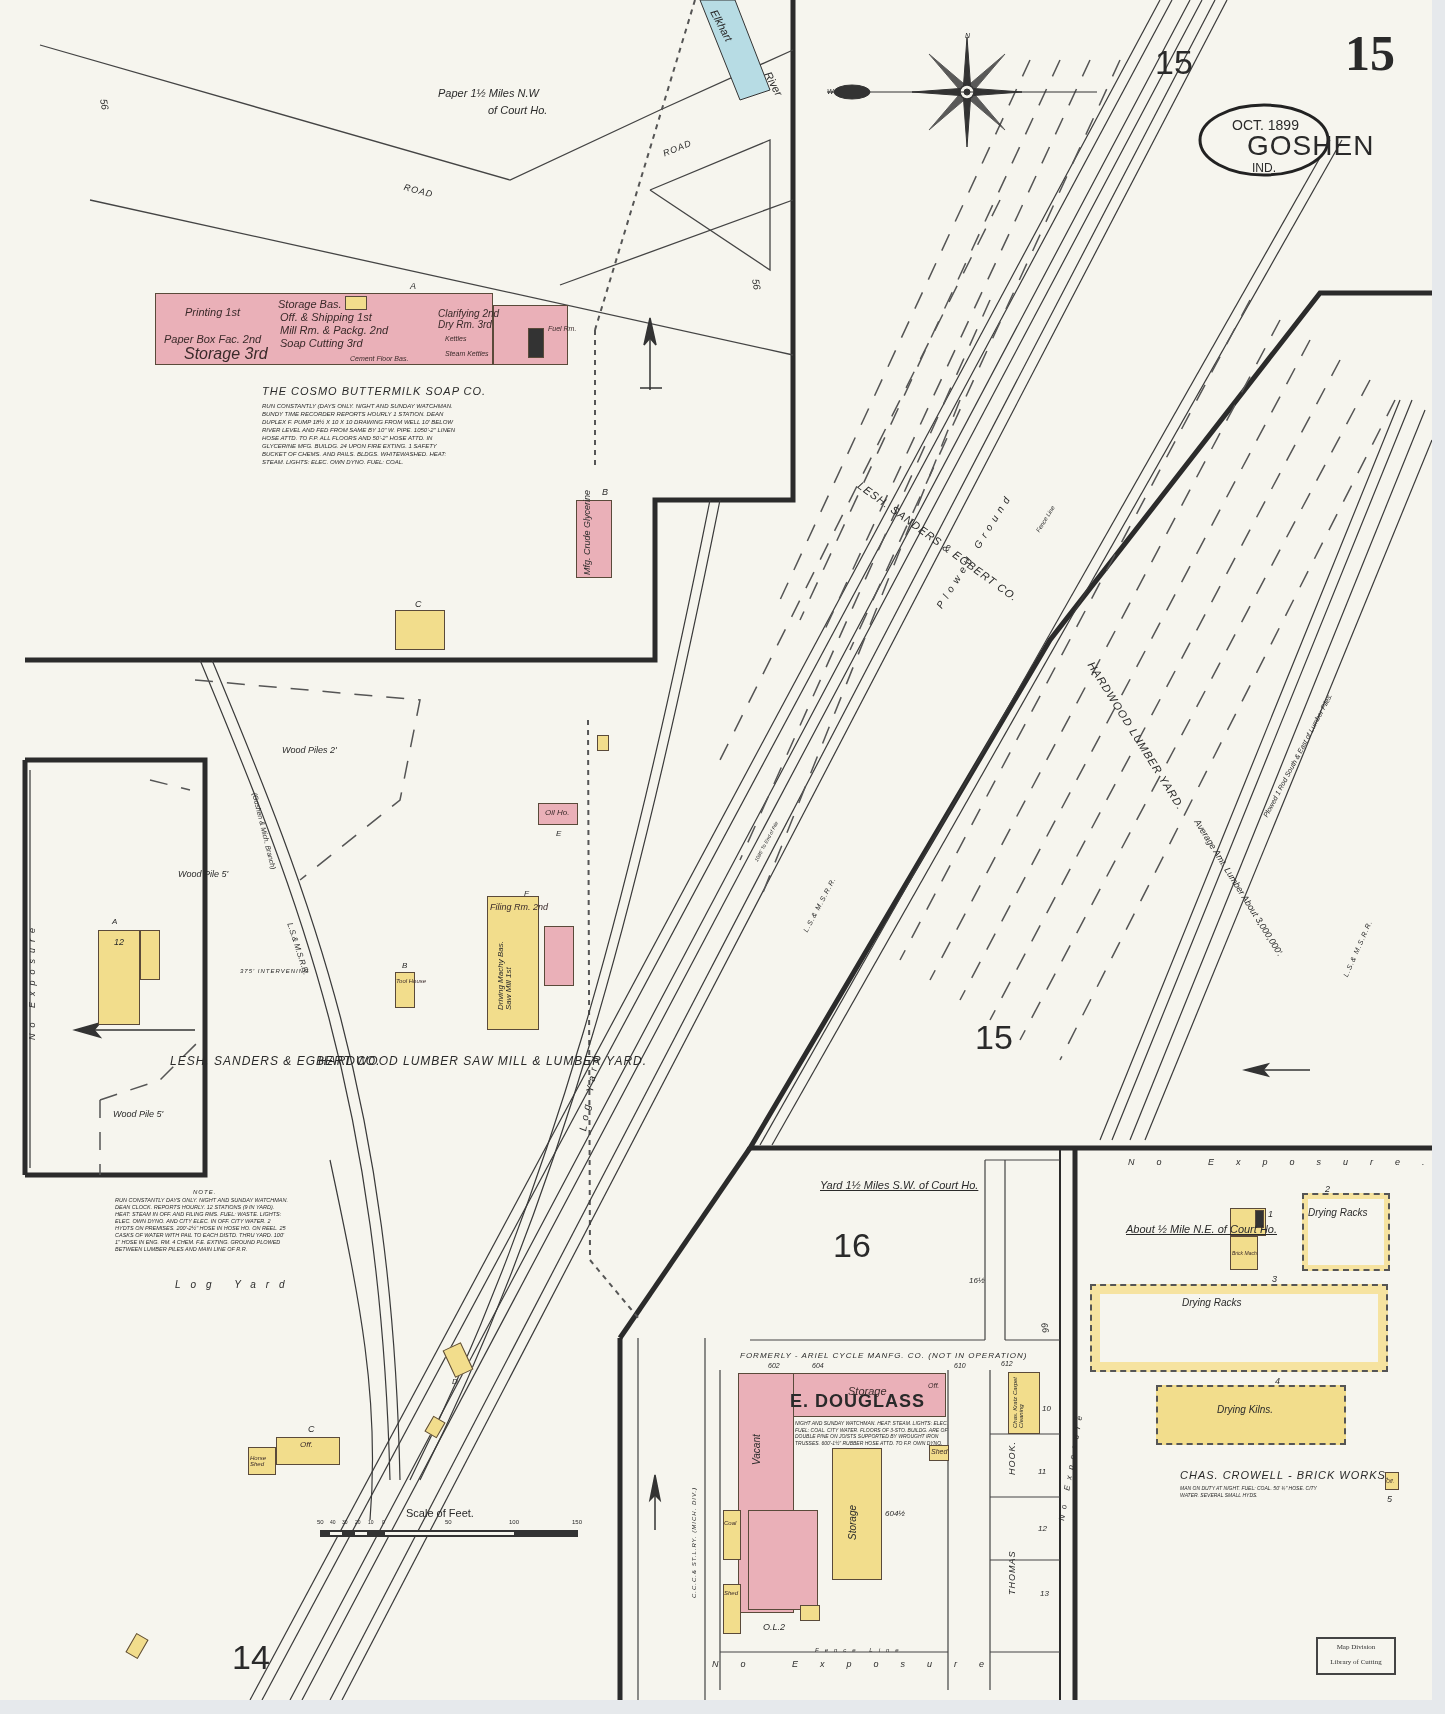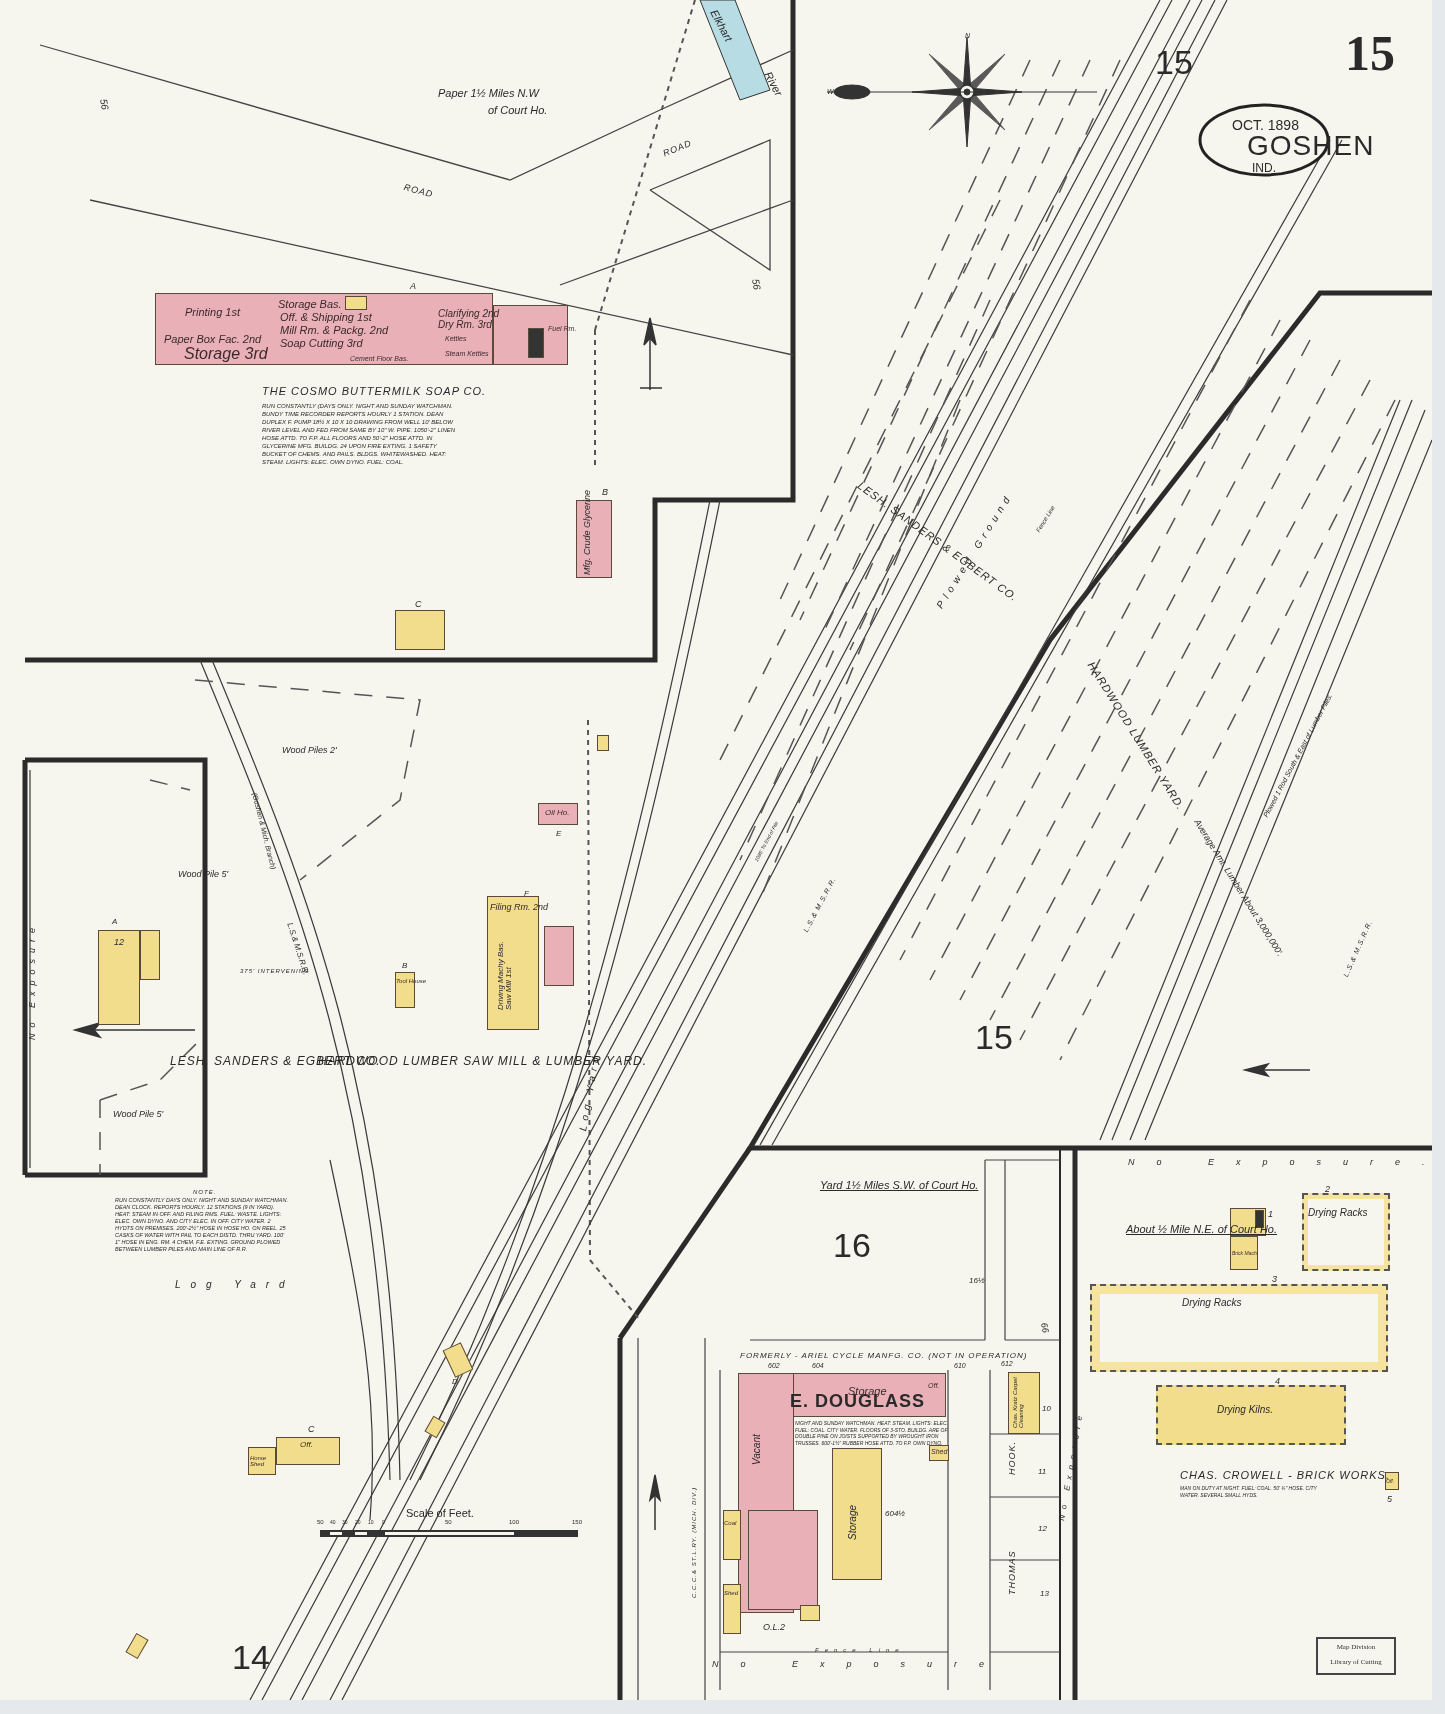--- a/index.html
+++ b/index.html
@@ -186,21 +186,21 @@
 <div class="bld yel" style="left:1230px;top:1236px;width:28px;height:34px;"></div>
 <div class="dashbox" style="left:1302px;top:1193px;width:88px;height:78px;background:#f6e3a0;"></div>
 <div class="dashbox" style="left:1308px;top:1199px;width:76px;height:66px;background:#f6f5ee;border:none;"></div>
 <div class="dashbox" style="left:1090px;top:1284px;width:298px;height:88px;background:#f6e3a0;"></div>
 <div class="dashbox" style="left:1100px;top:1294px;width:278px;height:68px;background:#f6f5ee;border:none;"></div>
 <div class="dashbox" style="left:1156px;top:1385px;width:190px;height:60px;background:#f2dd8c;"></div>
 <div class="bld yel" style="left:1385px;top:1472px;width:14px;height:18px;"></div>
 
 <span class="t big" style="left:1155px;top:45px;font-size:34px;">15</span>
 <span class="t big" style="left:1345px;top:28px;font-size:50px;font-weight:700;font-family:'Liberation Serif',serif;">15</span>
-<span class="t big" style="left:1232px;top:118px;font-size:14px;">OCT. 1898</span>
+<span class="t big" style="left:1232px;top:118px;font-size:14px;">OCT. 1899</span>
 <span class="t big" style="left:1207px;top:132px;font-size:28px;letter-spacing:1px;margin-left:40px;">GOSHEN</span>
 <span class="t big" style="left:1252px;top:162px;font-size:12px;">IND.</span>
 <span class="t" style="left:965px;top:32px;font-size:7px;">N</span>
 <span class="t" style="left:827px;top:88px;font-size:7px;">W</span>
 
 <span class="t rot" style="left:718px;top:8px;font-size:11px;transform:rotate(62deg);">Elkhart</span>
 <span class="t rot" style="left:772px;top:70px;font-size:11px;transform:rotate(62deg);">River</span>
 
 <span class="t" style="left:438px;top:88px;font-size:11px;">Paper 1½ Miles N.W</span>
 <span class="t" style="left:488px;top:105px;font-size:11px;">of Court Ho.</span>

